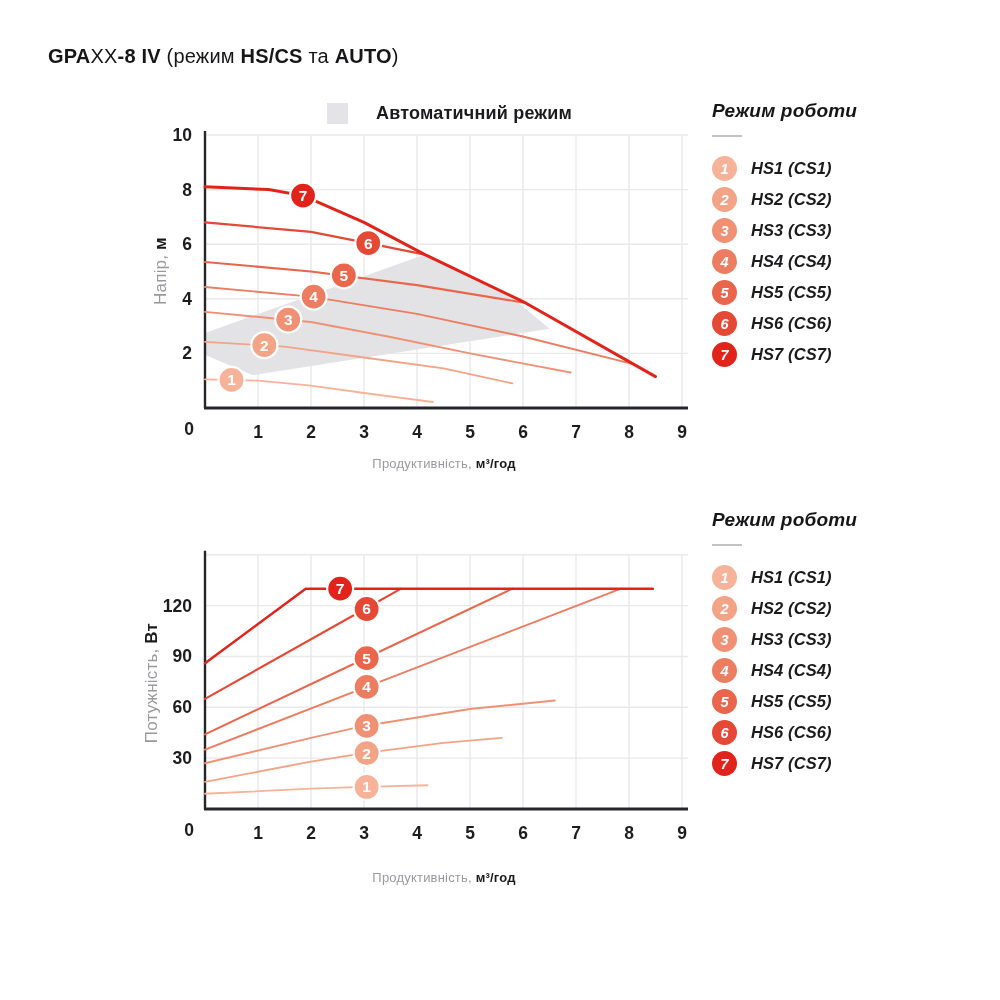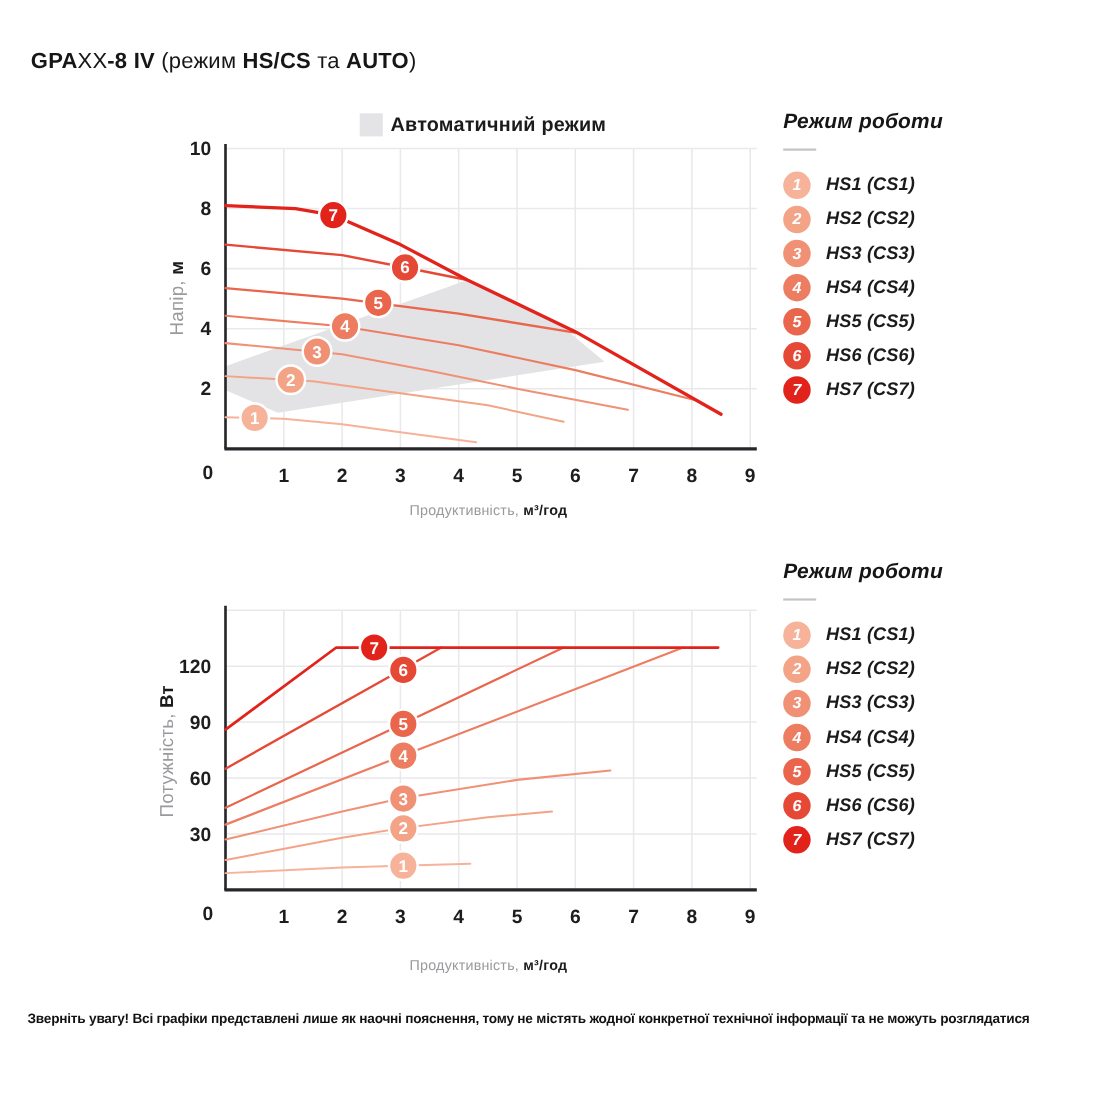--- a/index.html
+++ b/index.html
@@ -5,26 +5,26 @@
   * { margin:0; padding:0; box-sizing:border-box; }
   html,body { background:#ffffff; }
   .page {
     position:relative; width:1000px; height:1000px; margin:0 auto;
     background:#fff; overflow:hidden;
     font-family:"Liberation Sans", sans-serif; color:#1b1b1d;
   }
   .abs { position:absolute; }
 
   
-  .page-title { left:28px; top:45px; font-size:20px; letter-spacing:.2px; color:#161618; }
+  .page-title { left:48px; top:45px; font-size:20px; letter-spacing:.2px; color:#161618; }
   .page-title .b { font-weight:bold; }
   .page-title .r { font-weight:normal; }
 
   
-  .auto-legend { left:327px; top:103px; display:flex; align-items:center; gap:7px; }
+  .auto-legend { left:327px; top:103px; display:flex; align-items:center; gap:28px; }
   .auto-swatch { width:21px; height:21px; background:#e4e4e7; }
   .auto-label { font-size:18px; font-weight:bold; color:#1b1b1d; letter-spacing:.2px; }
 
   
   .chart-svg { overflow:visible; }
   .chart-svg text { font-family:"Liberation Sans", sans-serif; }
 
   
   .x-axis-title { width:478px; text-align:center; font-size:13px; letter-spacing:.2px; }
   .x-axis-title .gray { color:#9a9a9e; font-weight:normal; }
@@ -294,16 +294,15 @@
   <div class="abs x-axis-title xat-2">
     <span class="gray">Продуктивність,</span>
     <span class="unit">м³/год</span>
   </div>
   <div class="abs y-axis-title yat-2">
     <span class="gray">Потужність,</span>
     <span class="unit">Вт</span>
   </div>
 
   <footer class="abs disclaimer">
-    <div>Зверніть увагу! Всі графіки представлені лише як наочні пояснення, тому не містять жодної конкретної технічної інформації та не можуть розглядатися</div>
   </footer>
 
 </div>
 
 </body></html>

